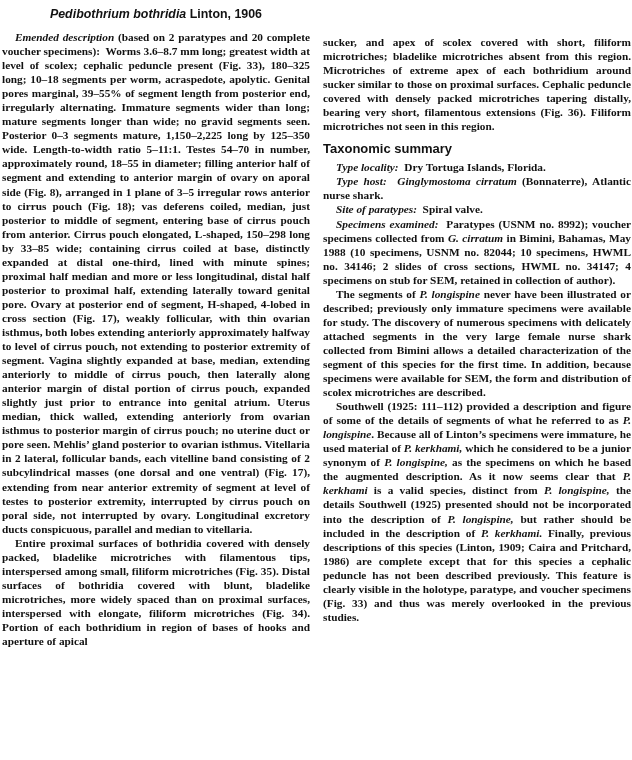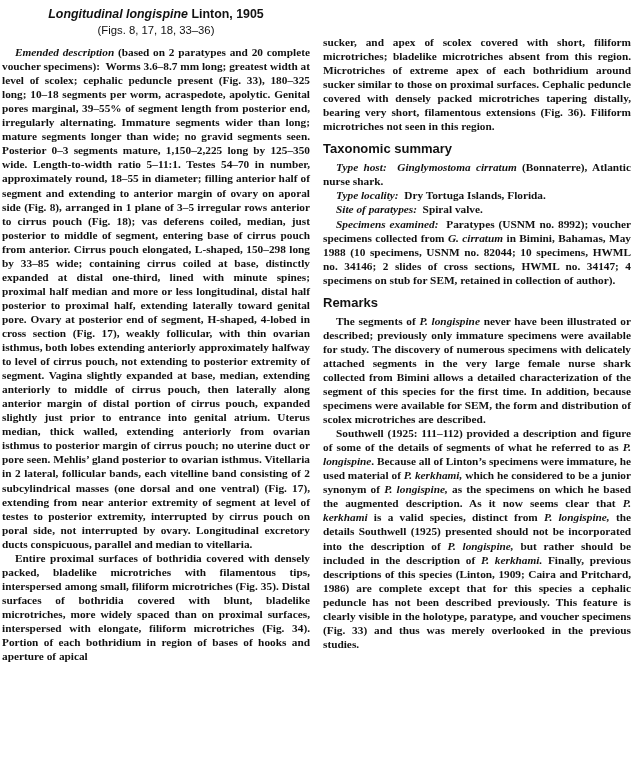--- a/index.html
+++ b/index.html
@@ -57,37 +57,35 @@
   }
 </style>
 </head>
 <body>
 
 <div class="page">
   <div class="columns">
 
     <div class="col col-left">
       <div class="title-block">
-        <h1 class="article-title"><span class="species-name">Longitudinal longispine</span> <span>Linton, 1905</span></h1>
-        <div class="figs-line">(Figs. 8, 17, 18, 33–36)</div>
+        <h1 class="article-title"><span class="species-name">Pedibothrium bothridia</span> <span>Linton, 1906</span></h1>
       </div>
       <div>
           <p class="para indent"><span class="it">Emended description</span><span> (based on 2 paratypes and 20 complete voucher specimens):&nbsp; Worms 3.6–8.7 mm long; greatest width at level of scolex; cephalic peduncle present (Fig. 33), 180–325 long; 10–18 segments per worm, acraspedote, apolytic. Genital pores marginal, 39–55% of segment length from posterior end, irregularly alternating. Immature segments wider than long; mature segments longer than wide; no gravid segments seen. Posterior 0–3 segments mature, 1,150–2,225 long by 125–350 wide. Length-to-width ratio 5–11:1. Testes 54–70 in number, approximately round, 18–55 in diameter; filling anterior half of segment and extending to anterior margin of ovary on aporal side (Fig. 8), arranged in 1 plane of 3–5 irregular rows anterior to cirrus pouch (Fig. 18); vas deferens coiled, median, just posterior to middle of segment, entering base of cirrus pouch from anterior. Cirrus pouch elongated, L-shaped, 150–298 long by 33–85 wide; containing cirrus coiled at base, distinctly expanded at distal one-third, lined with minute spines; proximal half median and more or less longitudinal, distal half posterior to proximal half, extending laterally toward genital pore. Ovary at posterior end of segment, H-shaped, 4-lobed in cross section (Fig. 17), weakly follicular, with thin ovarian isthmus, both lobes extending anteriorly approximately halfway to level of cirrus pouch, not extending to posterior extremity of segment. Vagina slightly expanded at base, median, extending anteriorly to middle of cirrus pouch, then laterally along anterior margin of distal portion of cirrus pouch, expanded slightly just prior to entrance into genital atrium. Uterus median, thick walled, extending anteriorly from ovarian isthmus to posterior margin of cirrus pouch; no uterine duct or pore seen. Mehlis’ gland posterior to ovarian isthmus. Vitellaria in 2 lateral, follicular bands, each vitelline band consisting of 2 subcylindrical masses (one dorsal and one ventral) (Fig. 17), extending from near anterior extremity of segment at level of testes to posterior extremity, interrupted by cirrus pouch on poral side, not interrupted by ovary. Longitudinal excretory ducts conspicuous, parallel and median to vitellaria.</span></p>
           <p class="para indent"><span>Entire proximal surfaces of bothridia covered with densely packed, bladelike microtriches with filamentous tips, interspersed among small, filiform microtriches (Fig. 35). Distal surfaces of bothridia covered with blunt, bladelike microtriches, more widely spaced than on proximal surfaces, interspersed with elongate, filiform microtriches (Fig. 34). Portion of each bothridium in region of bases of hooks and aperture of apical</span></p>
         </div>
     </div>
 
     <div class="col col-right">
       <div>
           <p class="para"><span>sucker, and apex of scolex covered with short, filiform microtriches; bladelike microtriches absent from this region. Microtriches of extreme apex of each bothridium around sucker similar to those on proximal surfaces. Cephalic peduncle covered with densely packed microtriches tapering distally, bearing very short, filamentous extensions (Fig. 36). Filiform microtriches not seen in this region.</span></p>
           <h2 class="section-heading">Taxonomic summary</h2>
+          <p class="para indent"><span class="it">Type locality:</span><span>&nbsp; Dry Tortuga Islands, Florida.</span></p>
           <p class="para indent"><span class="it">Type host:</span><span>&nbsp; </span><span class="it">Ginglymostoma cirratum</span><span> (Bonnaterre), Atlantic nurse shark.</span></p>
-          <p class="para indent"><span class="it">Type locality:</span><span>&nbsp; Dry Tortuga Islands, Florida.</span></p>
           <p class="para indent"><span class="it">Site of paratypes:</span><span>&nbsp; Spiral valve.</span></p>
           <p class="para indent"><span class="it">Specimens examined:</span><span>&nbsp; Paratypes (USNM no. 8992); voucher specimens collected from </span><span class="it">G. cirratum</span><span> in Bimini, Bahamas, May 1988 (10 specimens, USNM no. 82044; 10 specimens, HWML no. 34146; 2 slides of cross sections, HWML no. 34147; 4 specimens on stub for SEM, retained in collection of author).</span></p>
-          <h2 class="section-heading">Remarks</h2>
           <p class="para indent"><span>The segments of </span><span class="it">P. longispine</span><span> never have been illustrated or described; previously only immature specimens were available for study. The discovery of numerous specimens with delicately attached segments in the very large female nurse shark collected from Bimini allows a detailed characterization of the segment of this species for the first time. In addition, because specimens were available for SEM, the form and distribution of scolex microtriches are described.</span></p>
           <p class="para indent"><span>Southwell (1925: 111–112) provided a description and figure of some of the details of segments of what he referred to as </span><span class="it">P. longispine</span><span>. Because all of Linton’s specimens were immature, he used material of </span><span class="it">P. kerkhami,</span><span> which he considered to be a junior synonym of </span><span class="it">P. longispine,</span><span> as the specimens on which he based the augmented description. As it now seems clear that </span><span class="it">P. kerkhami</span><span> is a valid species, distinct from </span><span class="it">P. longispine,</span><span> the details Southwell (1925) presented should not be incorporated into the description of </span><span class="it">P. longispine,</span><span> but rather should be included in the description of </span><span class="it">P. kerkhami.</span><span> Finally, previous descriptions of this species (Linton, 1909; Caira and Pritchard, 1986) are complete except that for this species a cephalic peduncle has not been described previously. This feature is clearly visible in the holotype, paratype, and voucher specimens (Fig. 33) and thus was merely overlooked in the previous studies.</span></p>
         </div>
     </div>
 
   </div>
 </div>
 
 </body></html>

